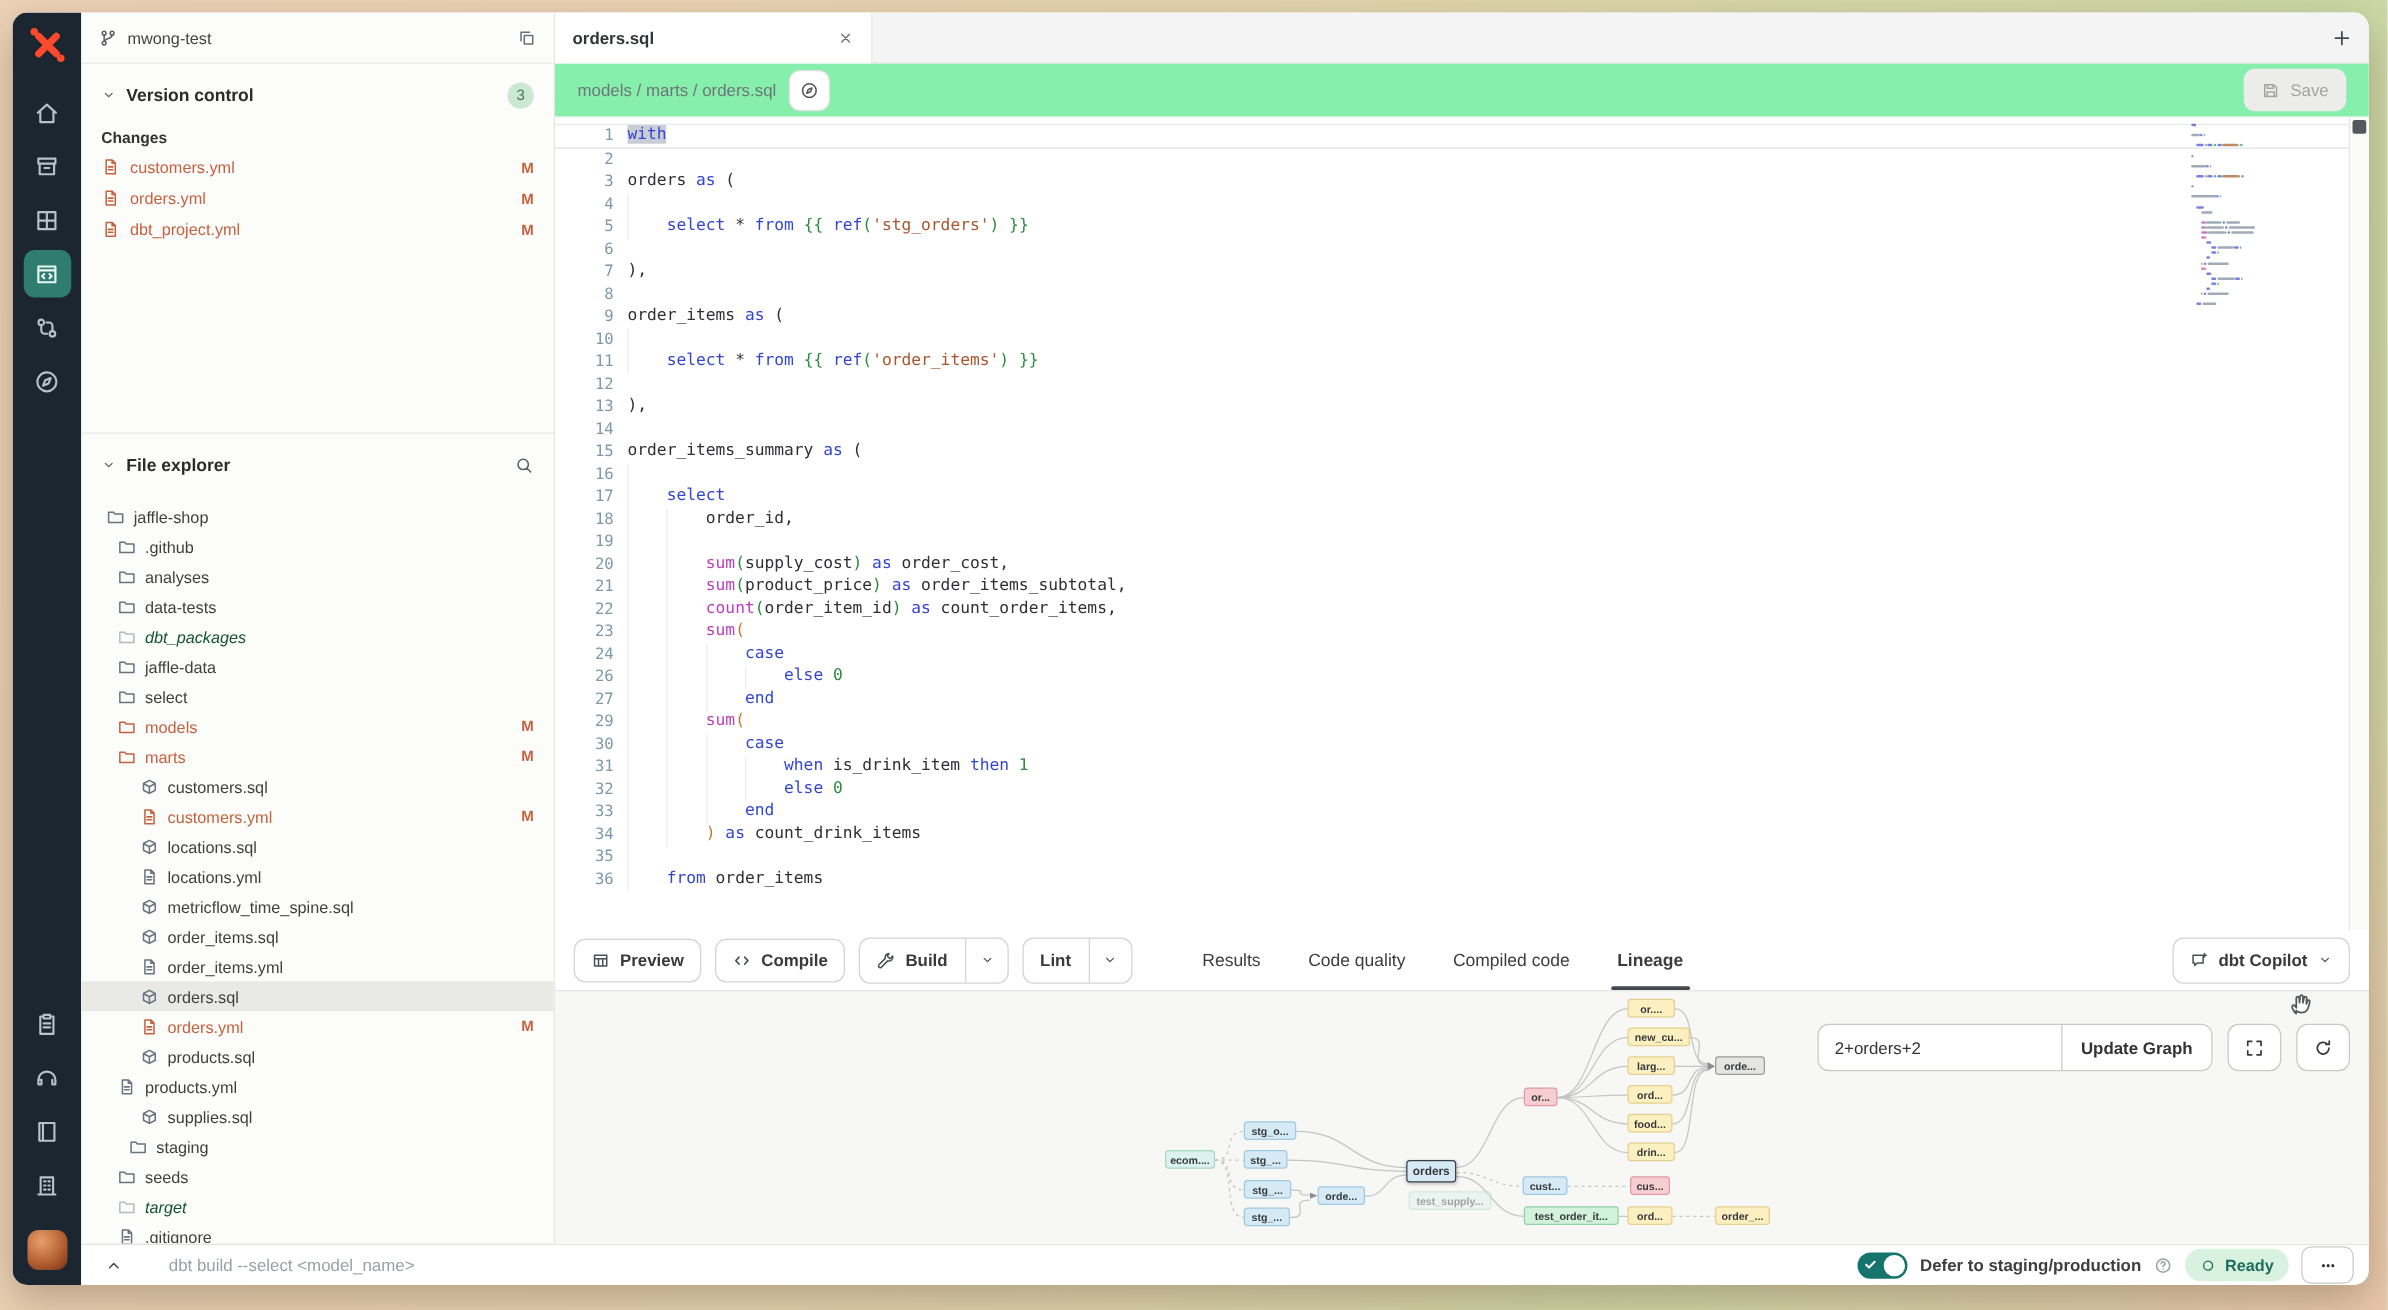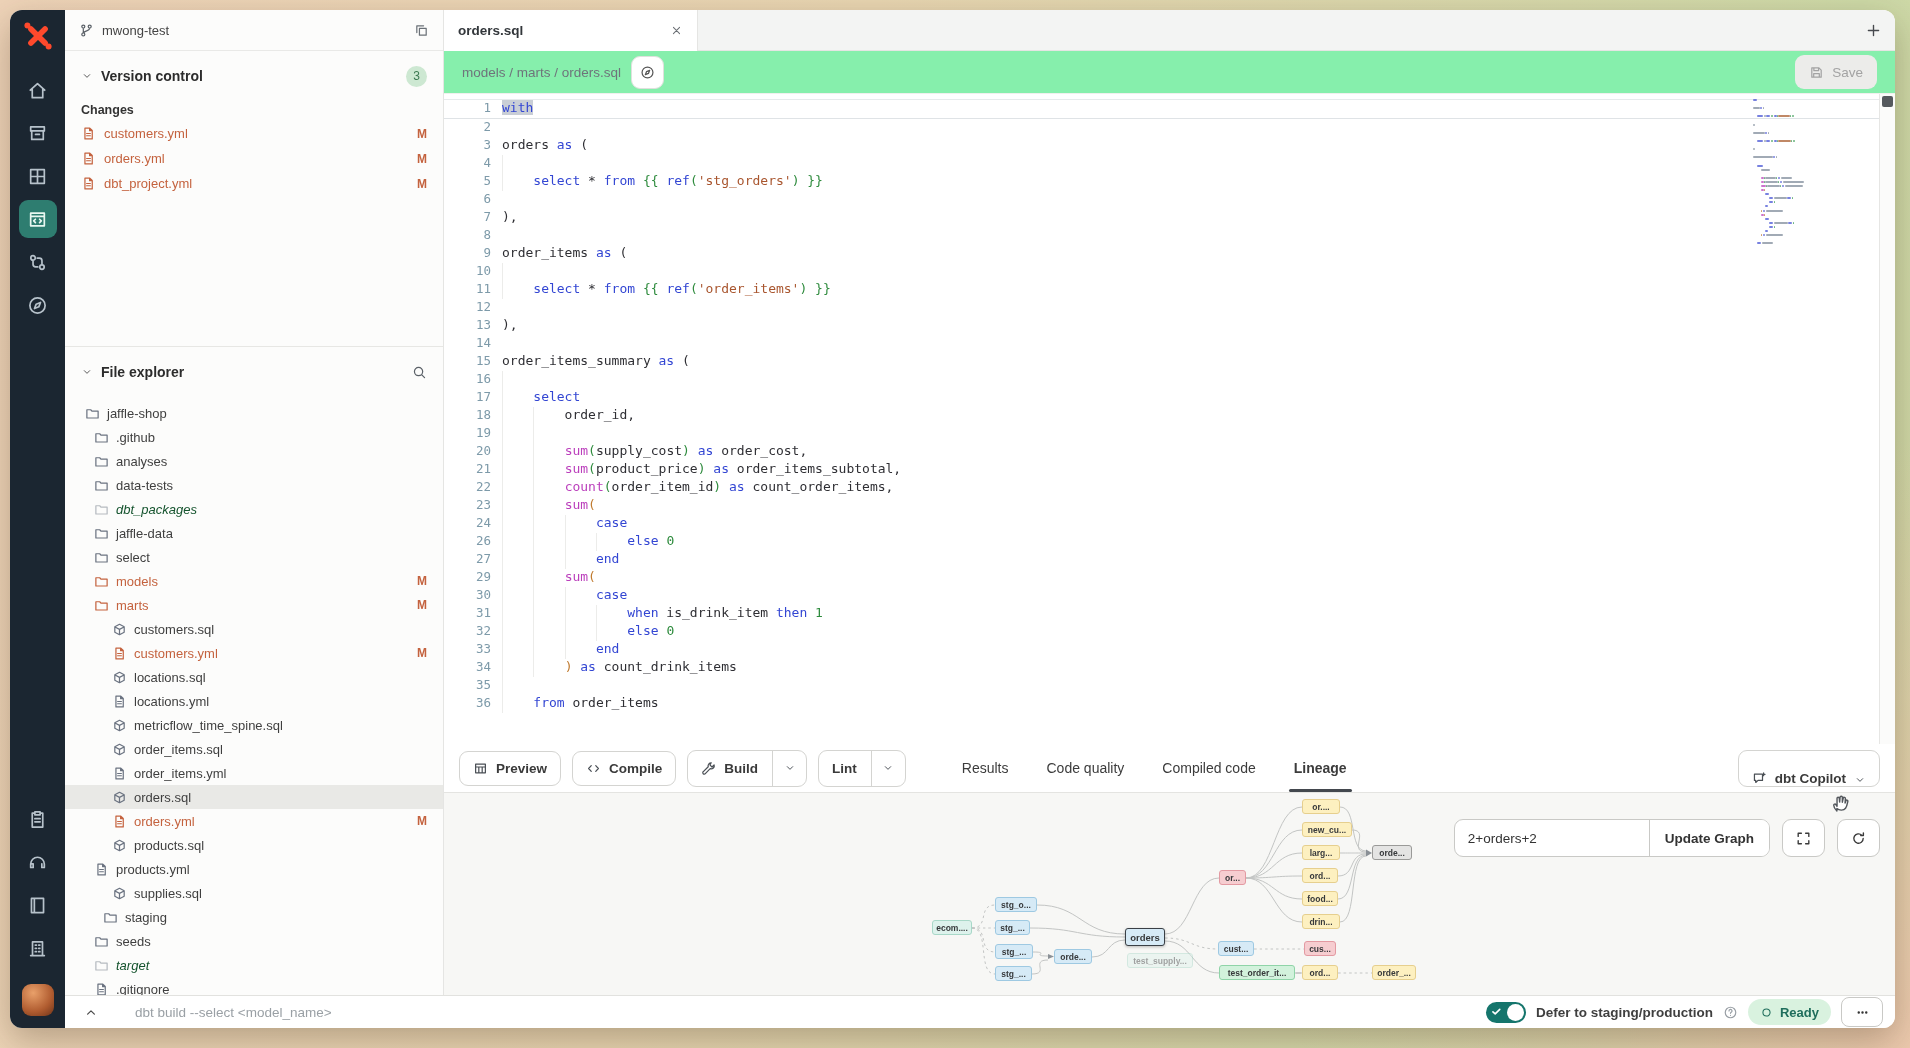--- a/index.html
+++ b/index.html
@@ -103,21 +103,21 @@
   .btn .icn{color:#4a4f55;}
   .btn.split{padding-right:0;}
   .btn .chev-seg{width:33px;height:100%;display:flex;align-items:center;justify-content:center;
     border-left:1px solid #d4d4d1;color:#555;margin-left:6px;}
   .btn .chev-seg .icn,{width:13px;height:13px;}
   .result-tabs{display:flex;margin-left:26px;gap:0;height:100%;}
   .tl-tab{font-size:14px;color:#3c3c3c;padding:0 19px;display:flex;align-items:center;position:relative;}
   .tl-tab.active{font-weight:600;}
   .tl-tab.active::after{content:"";position:absolute;left:14px;right:14px;bottom:0;height:3px;
     background:#43484e;border-radius:2px;}
-  .copilot{margin-left:auto;align-items:flex-end;}
+  .copilot{margin-left:auto;}
   
   .lineage{height:202px;flex:none;position:relative;background:#f7f7f5;border-top:1px solid #e4e4e1;overflow:hidden;}
   #lg-svg{position:absolute;left:0;top:0;}
   .node{position:absolute;height:15px;border-radius:3px;border:1px solid;font-size:8.5px;font-weight:600;
     display:flex;align-items:center;justify-content:center;padding:0 3px;color:#37393b;
     box-sizing:border-box;white-space:nowrap;overflow:hidden;background:#fff;}
   .node.c-blue{background:#d6eaf6;border-color:#9ec9e2;}
   .node.c-teal{background:#ddf2ec;border-color:#a8d8c8;}
   .node.c-mint{background:#d2f2dc;border-color:#8fd4a8;}
   .node.c-pink{background:#f6cdd0;border-color:#e39aa2;}

